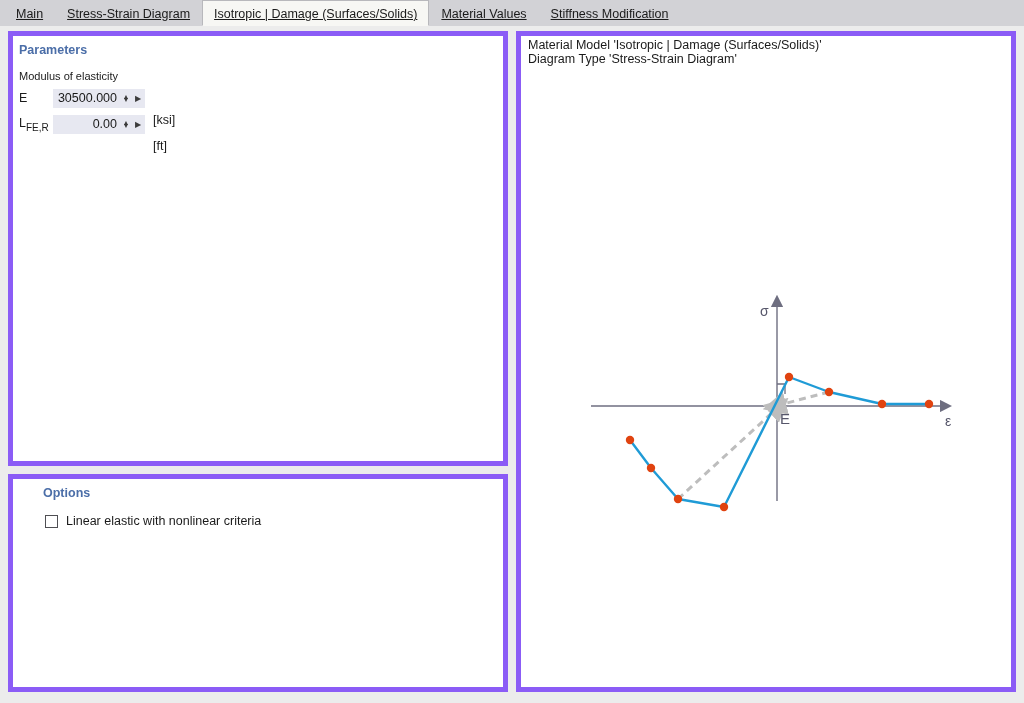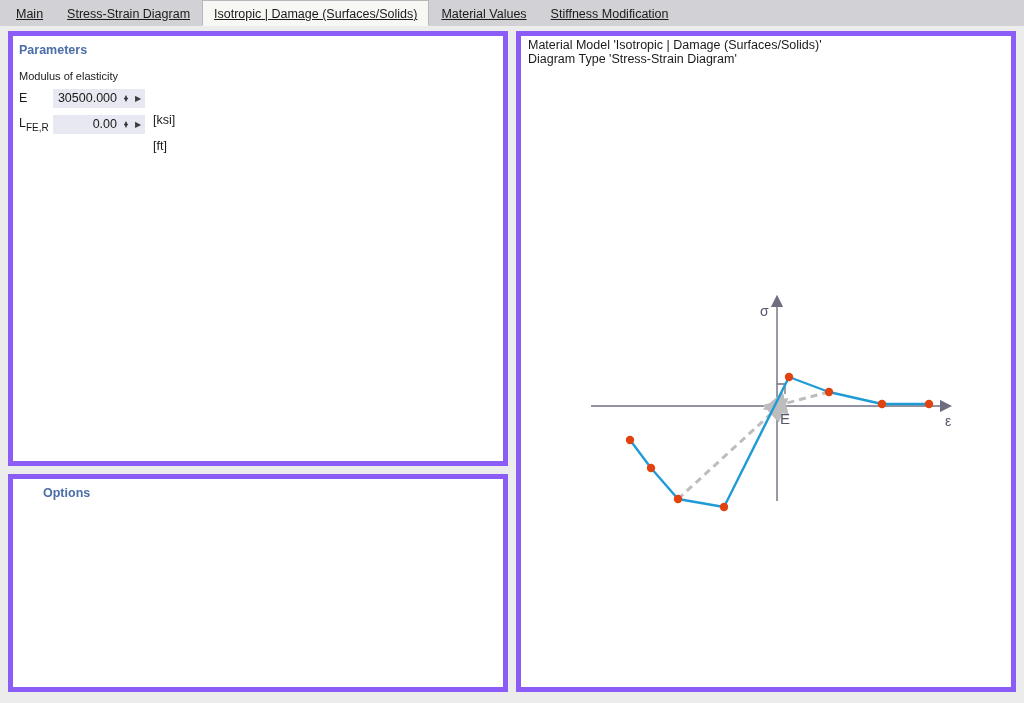--- a/index.html
+++ b/index.html
@@ -165,20 +165,24 @@
         <span>▼</span>
       </div>
       <div class="more">▶</div>
     </div>
     <div class="unit">[ft]</div>
   </div>
 </div>
 
 <div class="panel" id="panel-options">
   <div class="group-title">Options</div>
+  <div class="chk-row">
+    <div class="chk-box"></div>
+    <div class="chk-label">Linear elastic with nonlinear criteria</div>
+  </div>
 </div>
 
 <div class="panel" id="panel-diagram">
   <div id="diagram-caption"><span>Material Model 'Isotropic | Damage (Surfaces/Solids)'</span>
 <span>Diagram Type 'Stress-Strain Diagram'</span></div>
 
   <svg id="diagram-svg" width="498" height="290" viewBox="0 0 498 290">
     <defs>
       <marker id="axarrow" markerWidth="9" markerHeight="9" refX="1" refY="4.5" orient="auto">
         <path d="M0,0 L9,4.5 L0,9 Z" fill="#6e6e80"></path>

